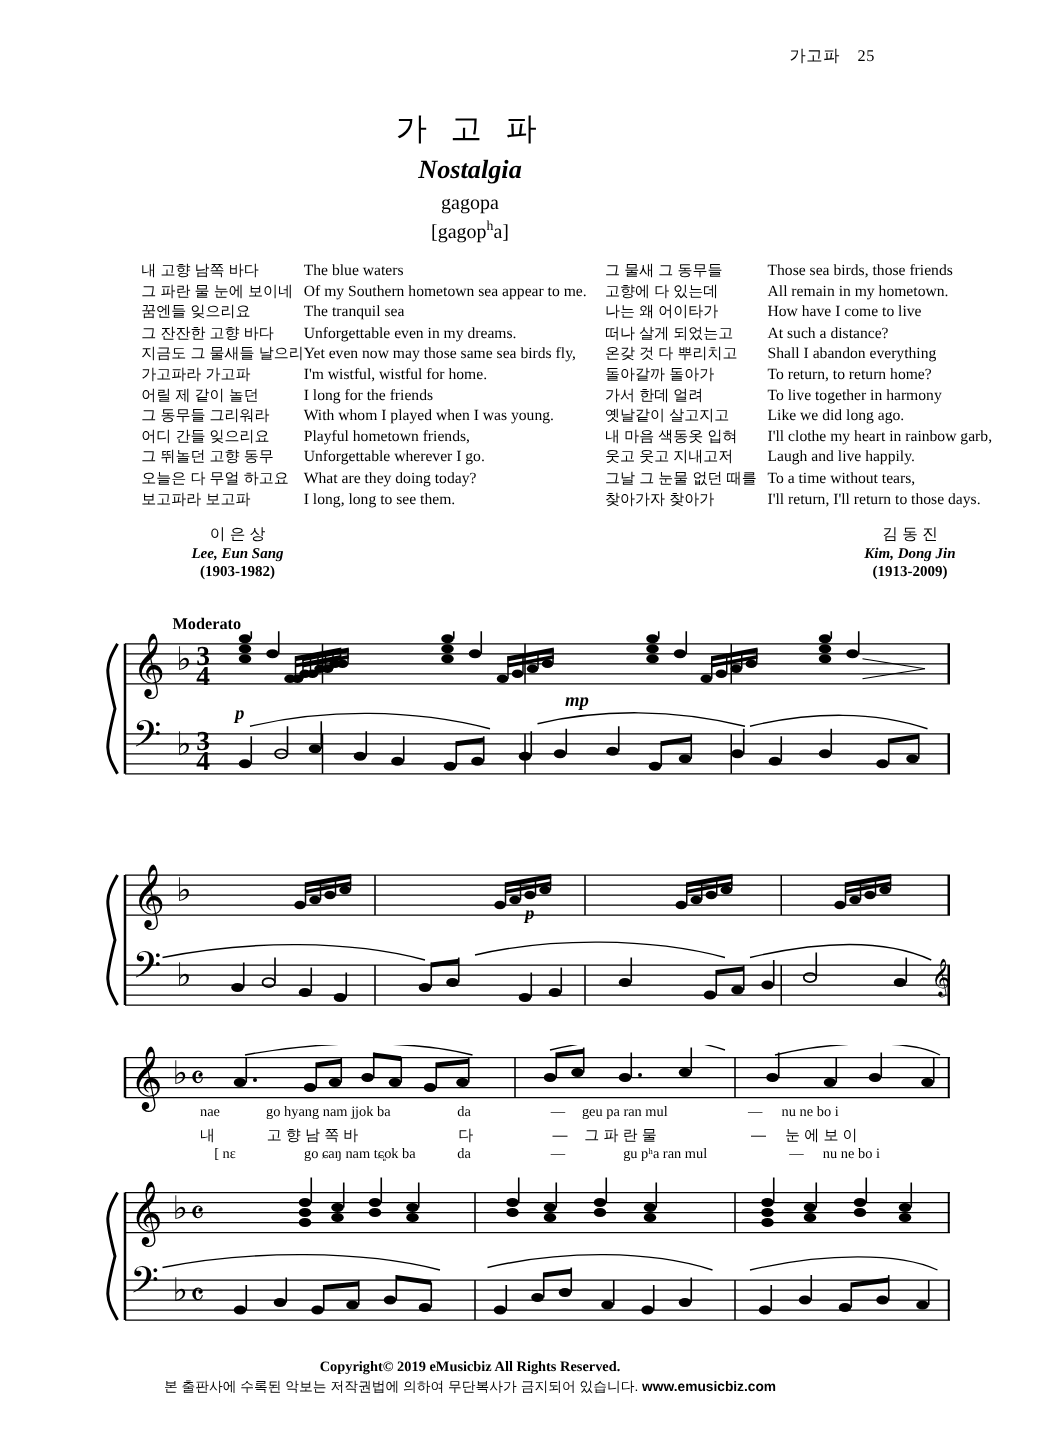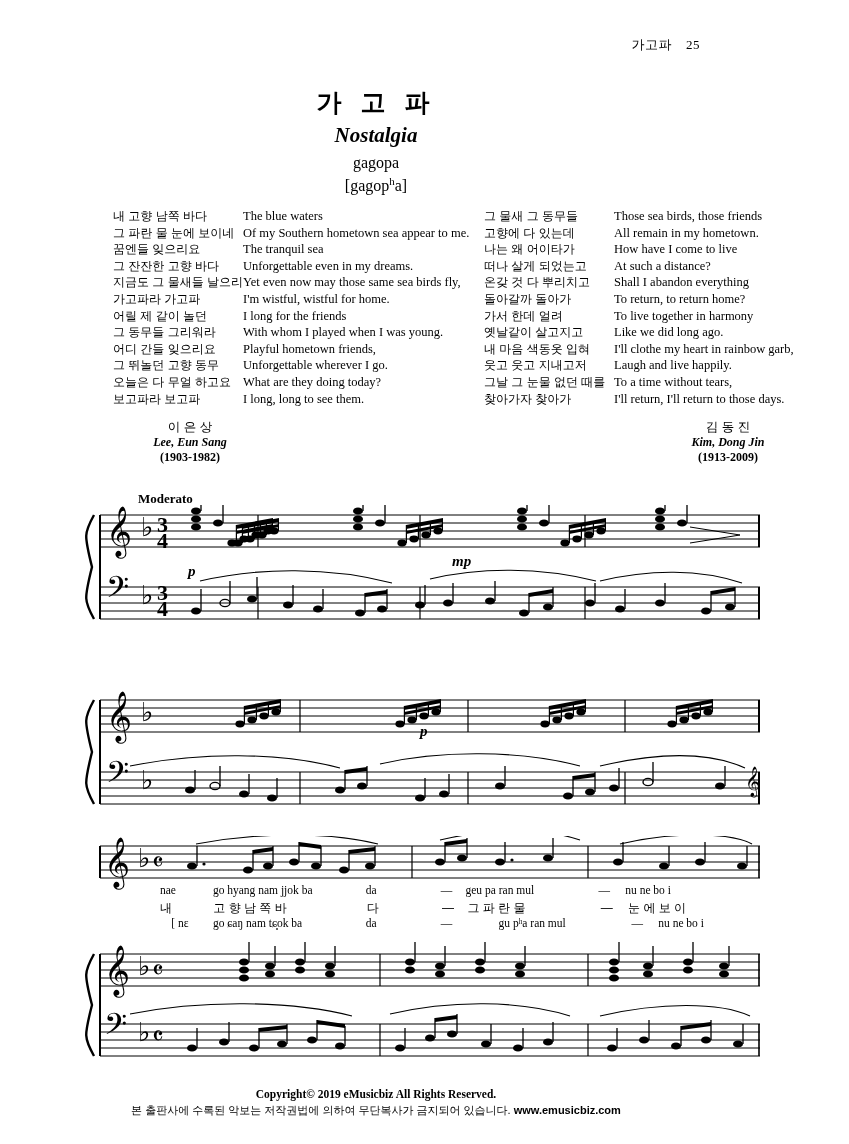--- a/index.html
+++ b/index.html
@@ -36,21 +36,21 @@
   .titles {
     position: absolute;
     left: 0; right: 0;
     top: 86px;
     text-align: center;
   }
   .t-kor {
     font-size: 25px;
     letter-spacing: 6px;
     font-family: "Liberation Sans", sans-serif;
-    font-weight: 700;
+    font-weight: 400;
   }
   .t-en {
     font-size: 21px;
     font-style: italic;
     font-weight: bold;
     margin-top: 4px;
   }
   .t-rom {
     font-size: 16px;
     margin-top: 6px;
@@ -756,21 +756,21 @@
       <span style="display:inline-block;width:50px;text-align:left;">내</span>
       <span style="display:inline-block;width:150px;">고 향  남 쪽 바</span>
       <span style="display:inline-block;width:72px;">다</span>
       <span style="display:inline-block;width:22px;">—</span>
       <span style="display:inline-block;width:130px;">그 파 란  물</span>
       <span style="display:inline-block;width:24px;">—</span>
       <span style="display:inline-block;width:120px;">눈 에 보 이</span>
     </div>
     <div class="voxline" style="left:150px; top:81px;">
       <span style="display:inline-block;width:60px;text-align:center;">[ nɛ</span>
-      <span style="display:inline-block;width:150px;">go  ɕaŋ  nam tɕ͈ok ba</span>
+      <span style="display:inline-block;width:150px;text-align:center;">go  ɕaŋ  nam tɕ͈ok ba</span>
       <span style="display:inline-block;width:72px;">da</span>
       <span style="display:inline-block;width:22px;">—</span>
       <span style="display:inline-block;width:130px;padding-left:33px;">gu  pʰa ran  mul</span>
       <span style="display:inline-block;width:24px;">—</span>
       <span style="display:inline-block;width:120px;">nu ne bo  i</span>
     </div>
   </div>
 
   <div class="footer">
     <div class="l1">Copyright© 2019 eMusicbiz All Rights Reserved.</div>

